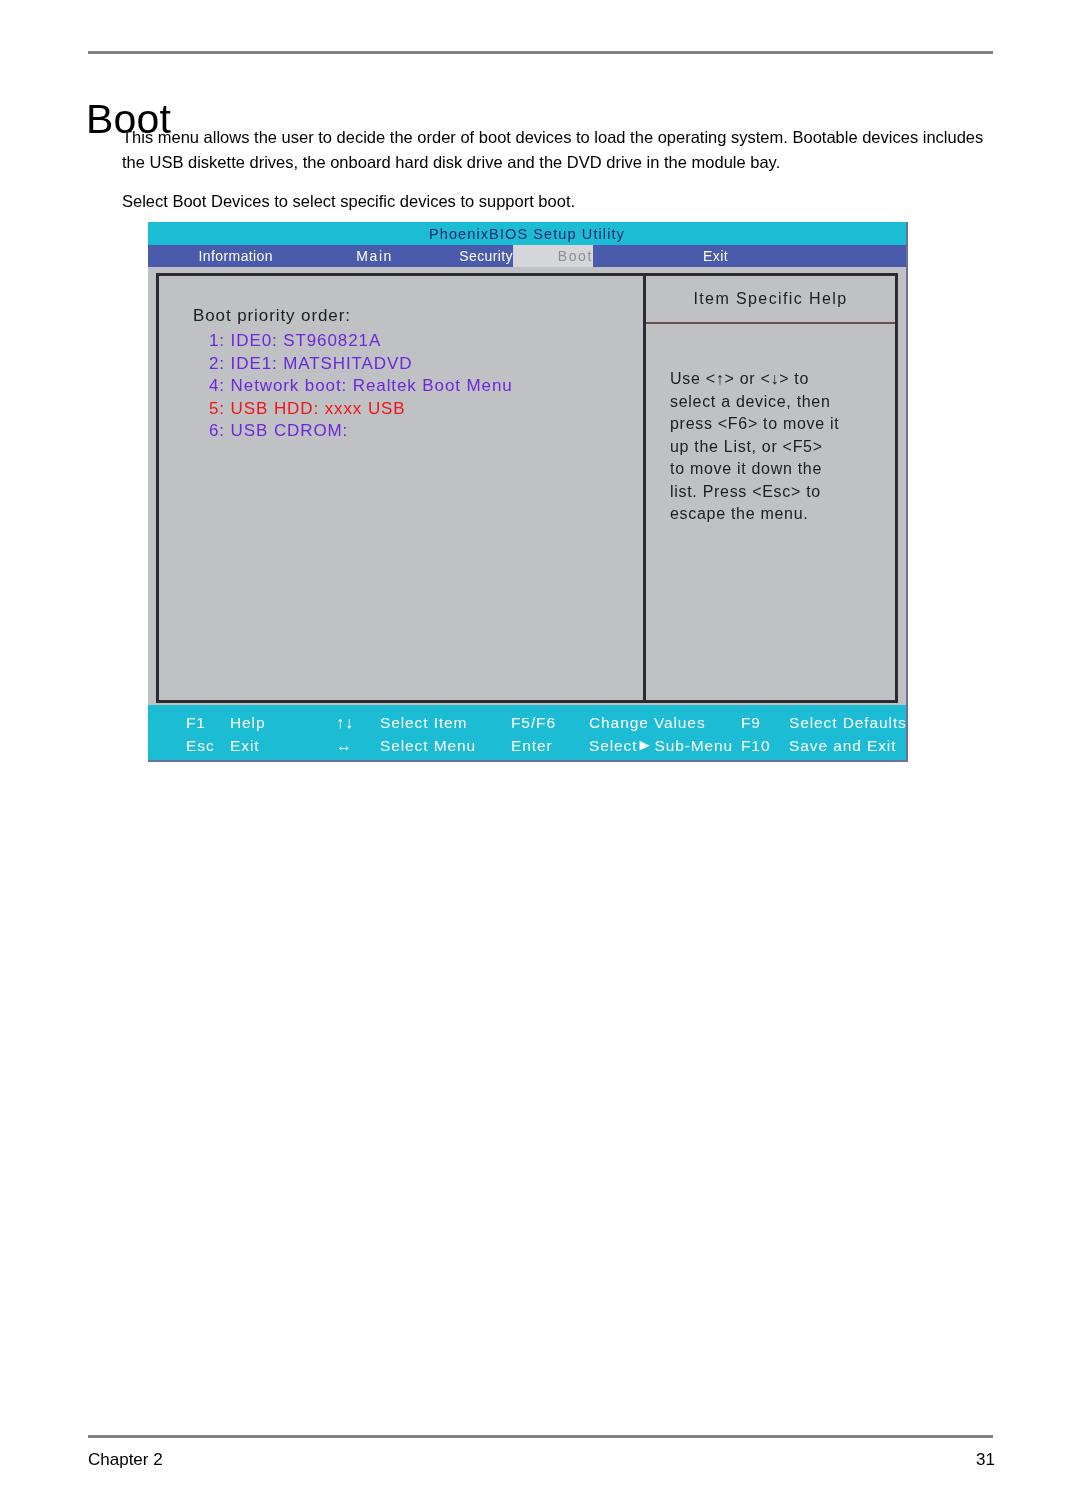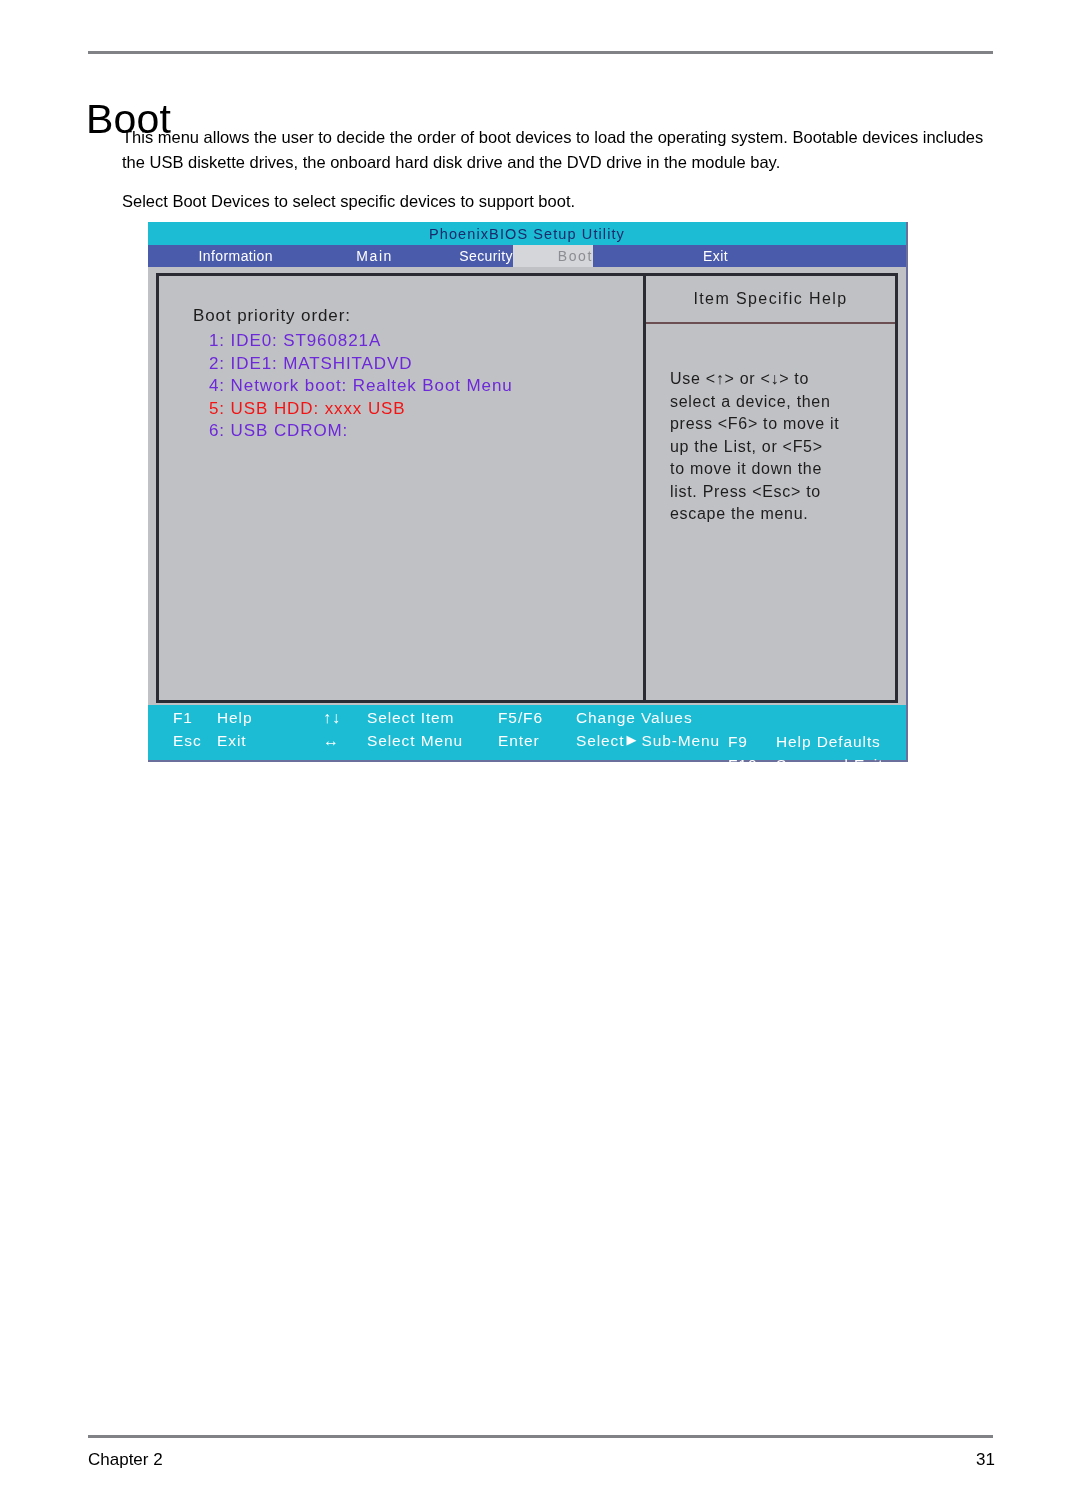--- a/index.html
+++ b/index.html
@@ -197,23 +197,23 @@
     height: 55px;
     background: #1cbcd4;
     color: #ffffff;
     font-size: 15.5px;
     letter-spacing: 0.9px;
     padding: 4px 0 0 0;
     box-sizing: border-box;
   }
   .key-row {
     display: flex;
-    align-items: flex-start;
+    align-items: flex-end;
     height: 23px;
-    padding-left: 25px;
+    padding-left: 38px;
   }
   .k-key  { width: 44px; flex: 0 0 44px; }
   .k-lbl  { flex: 0 0 auto; }
   .c1 { width: 150px; flex: 0 0 150px; display: flex; }
   .c2 { width: 175px; flex: 0 0 175px; display: flex; align-items: center; }
   .c2 .arrow { width: 44px; flex: 0 0 44px; text-align: left; font-size: 16px; }
   .c3 { width: 230px; flex: 0 0 230px; display: flex; }
   .c3 .k-key { width: 78px; flex: 0 0 78px; }
   .c4 { flex: 1 1 auto; display: flex; margin-top: 24px; }
   .c4 .k-key { width: 48px; flex: 0 0 48px; }
@@ -296,21 +296,21 @@
         <div class="c2">
           <span class="arrow">↑↓</span>
           <span class="k-lbl">Select  Item</span>
         </div>
         <div class="c3">
           <span class="k-key">F5/F6</span>
           <span class="k-lbl">Change  Values</span>
         </div>
         <div class="c4">
           <span class="k-key">F9</span>
-          <span class="k-lbl">Help  Defaults</span>
+          <span class="k-lbl">Select  Defaults</span>
         </div>
       </div>
       <div class="key-row">
         <div class="c1">
           <span class="k-key">Esc</span>
           <span class="k-lbl">Exit</span>
         </div>
         <div class="c2">
           <span class="arrow">↔</span>
           <span class="k-lbl">Select  Menu</span>

